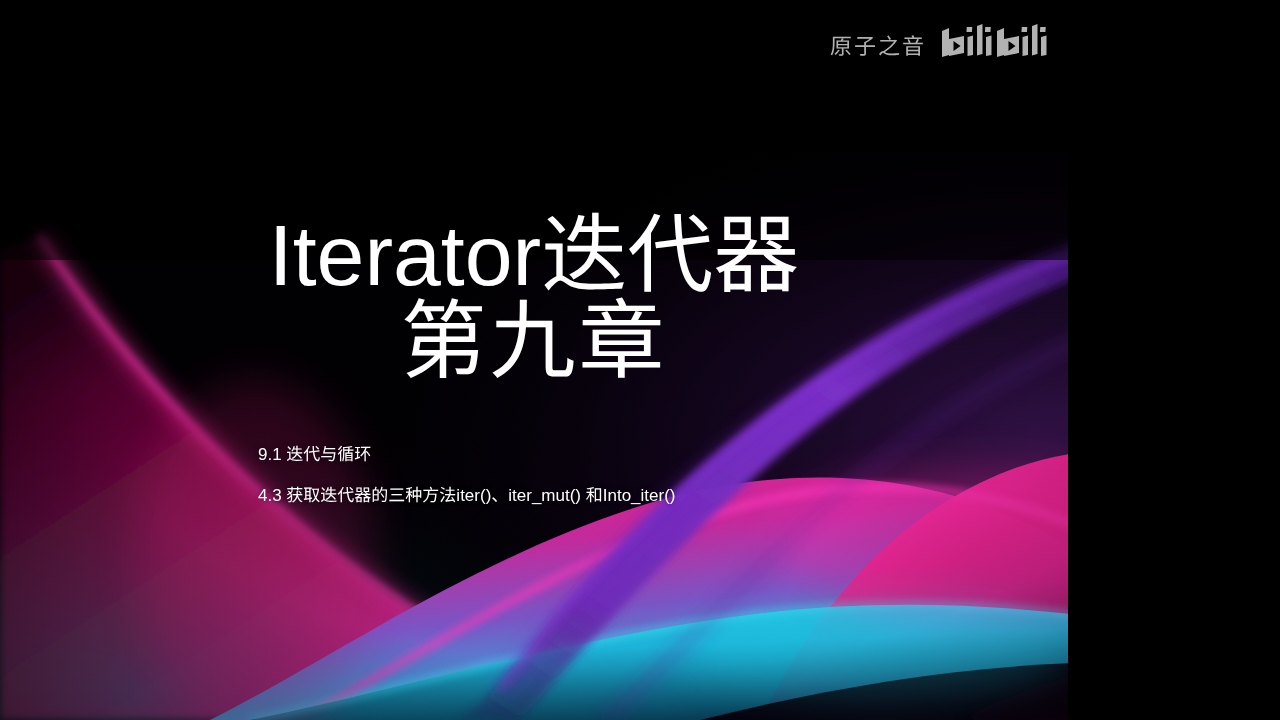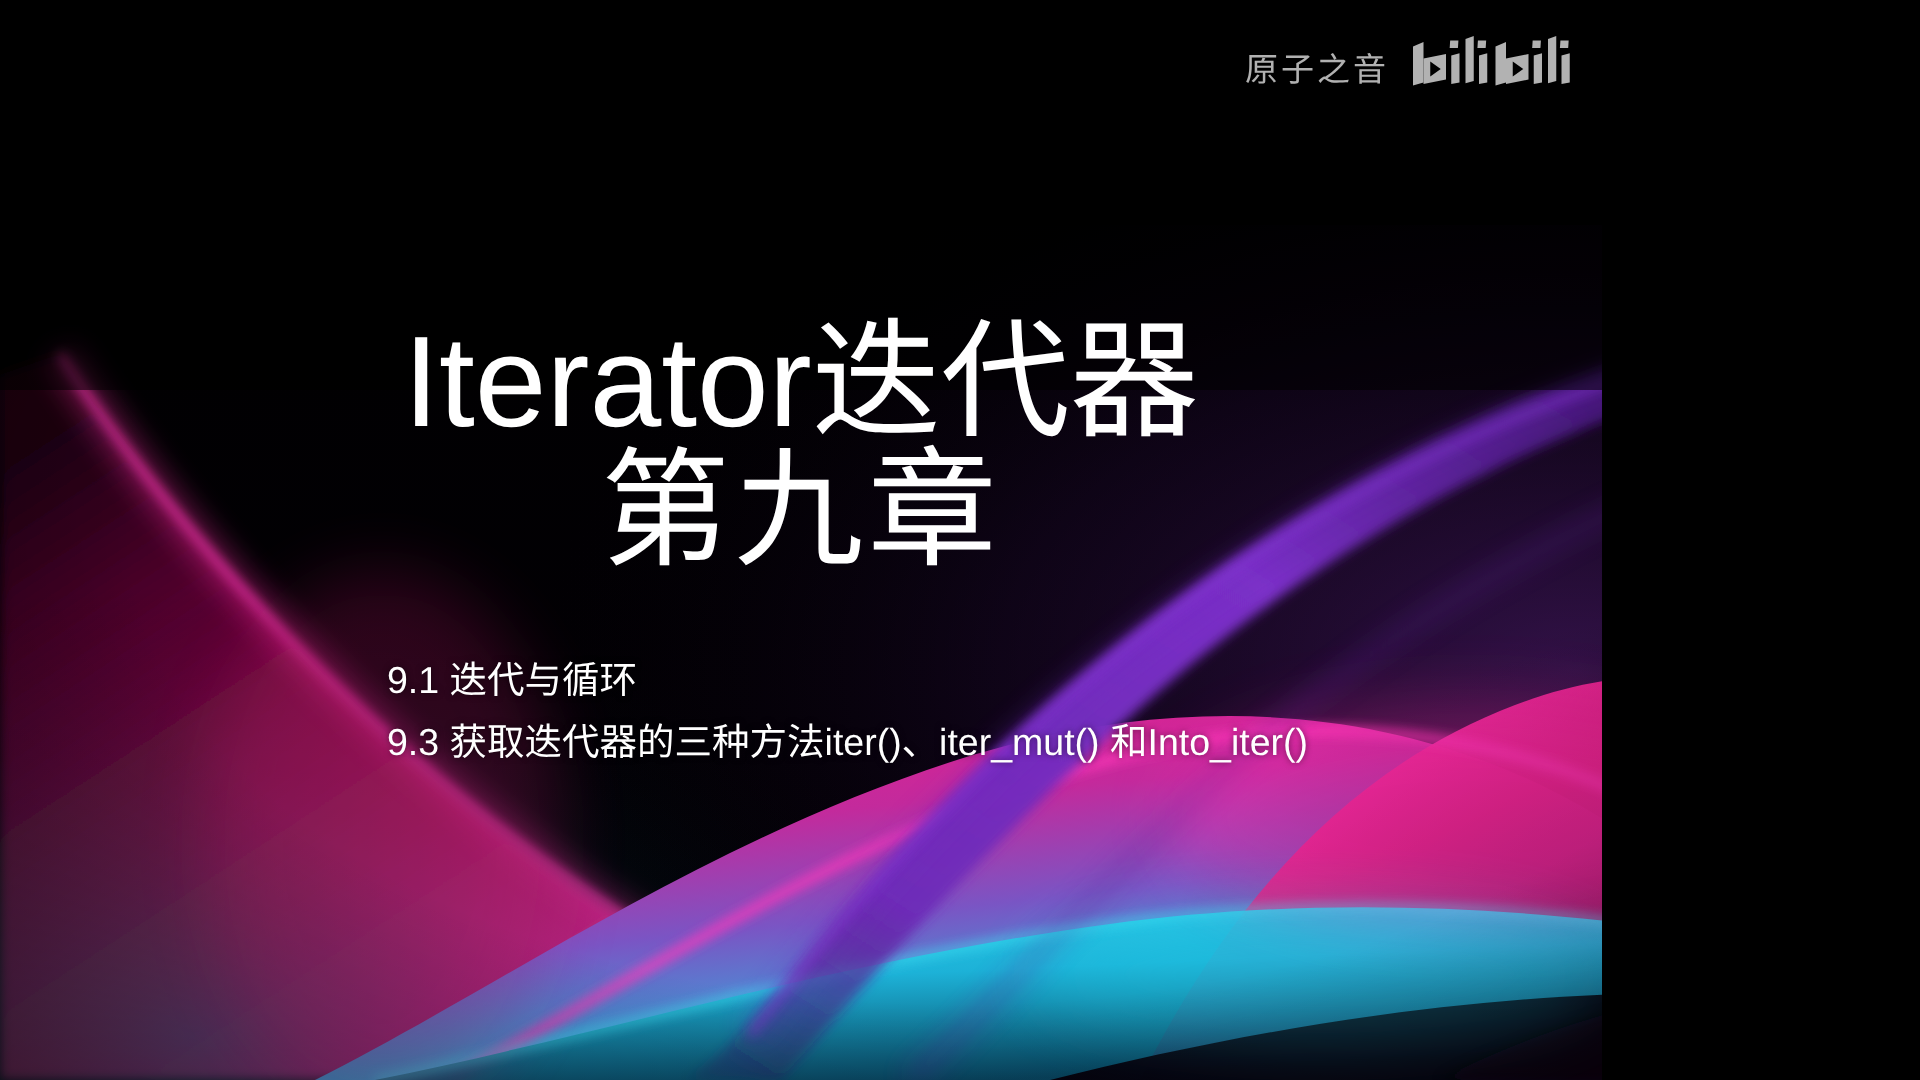--- a/index.html
+++ b/index.html
@@ -87,21 +87,21 @@
     position: absolute;
     left: 258px;
     top: 434px;
     z-index: 4;
     list-style: none;
     margin: 0;
     padding: 0;
   }
   #agenda li {
     color: #ffffff;
-    font-size: 25px;
+    font-size: 17px;
     line-height: 41px;
     white-space: nowrap;
     font-family: "Liberation Sans", "DejaVu Sans", sans-serif;
     text-shadow: 0 0 4px rgba(0,0,0,0.55);
   }
 </style>
 </head>
 <body>
 
 <div id="slide">
@@ -295,16 +295,16 @@
     </svg>
   </div>
 
   <div id="title-block">
     <div class="title-line" id="title-line-2">Iterator迭代器</div>
     <div class="title-line" id="title-line-1">第九章</div>
   </div>
 
   <ul id="agenda">
     <li>9.1 迭代与循环</li>
-    <li>9.3 获取迭代器的三种方法iter()、iter_mut() 和Into_iter()</li>
+    <li>4.3 获取迭代器的三种方法iter()、iter_mut() 和Into_iter()</li>
   </ul>
 
 </div>
 
 </body></html>

